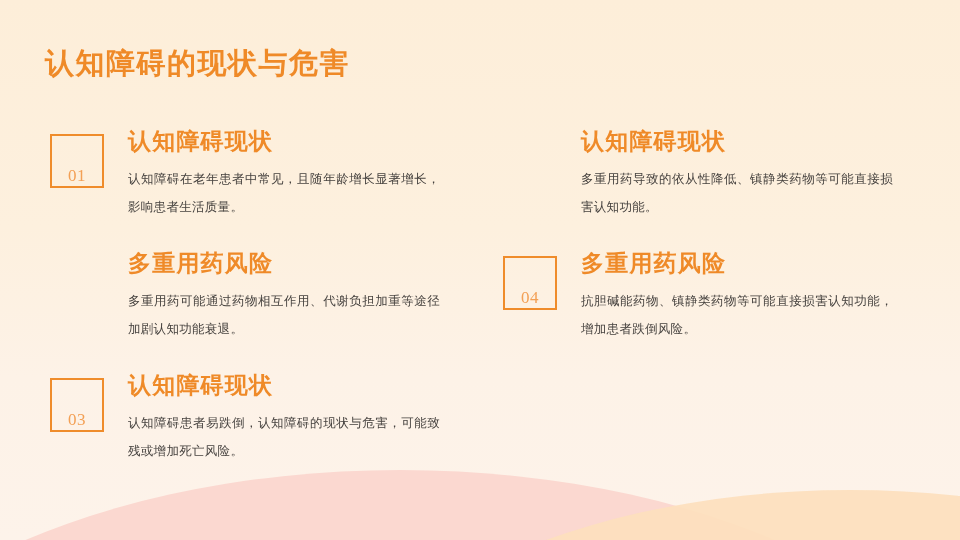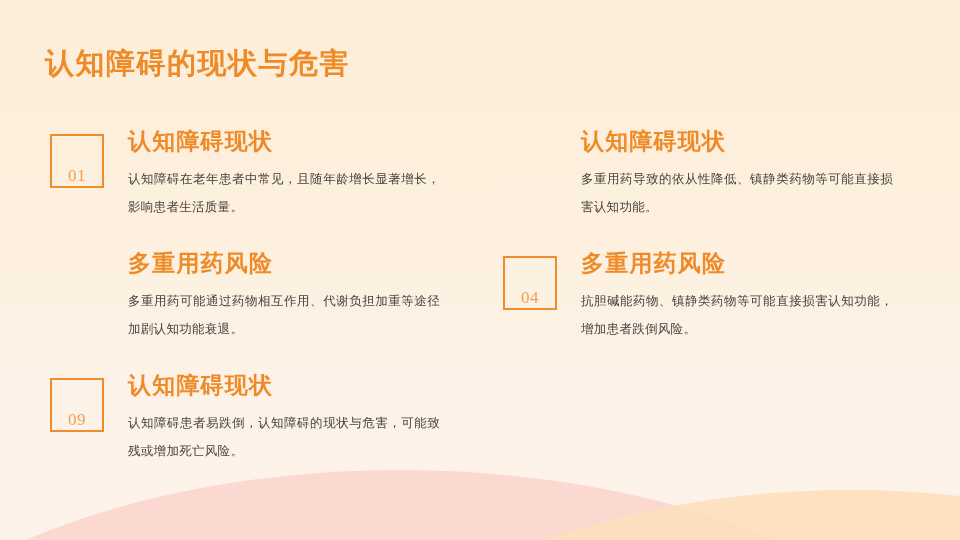--- a/index.html
+++ b/index.html
@@ -166,21 +166,21 @@
 
       <div class="item">
         <div class="item-body">
           <div class="item-heading">多重用药风险</div>
           <p class="item-text">多重用药可能通过药物相互作用、代谢负担加重等途径加剧认知功能衰退。</p>
         </div>
       </div>
 
       <div class="item">
         <div class="num-box">
-          <span class="num-text">09</span>
+          <span class="num-text">03</span>
         </div>
         <div class="item-body">
           <div class="item-heading">认知障碍现状</div>
           <p class="item-text">认知障碍患者易跌倒，认知障碍的现状与危害，可能致残或增加死亡风险。</p>
         </div>
       </div>
 
     </div>
 
     <div class="column column-right">

